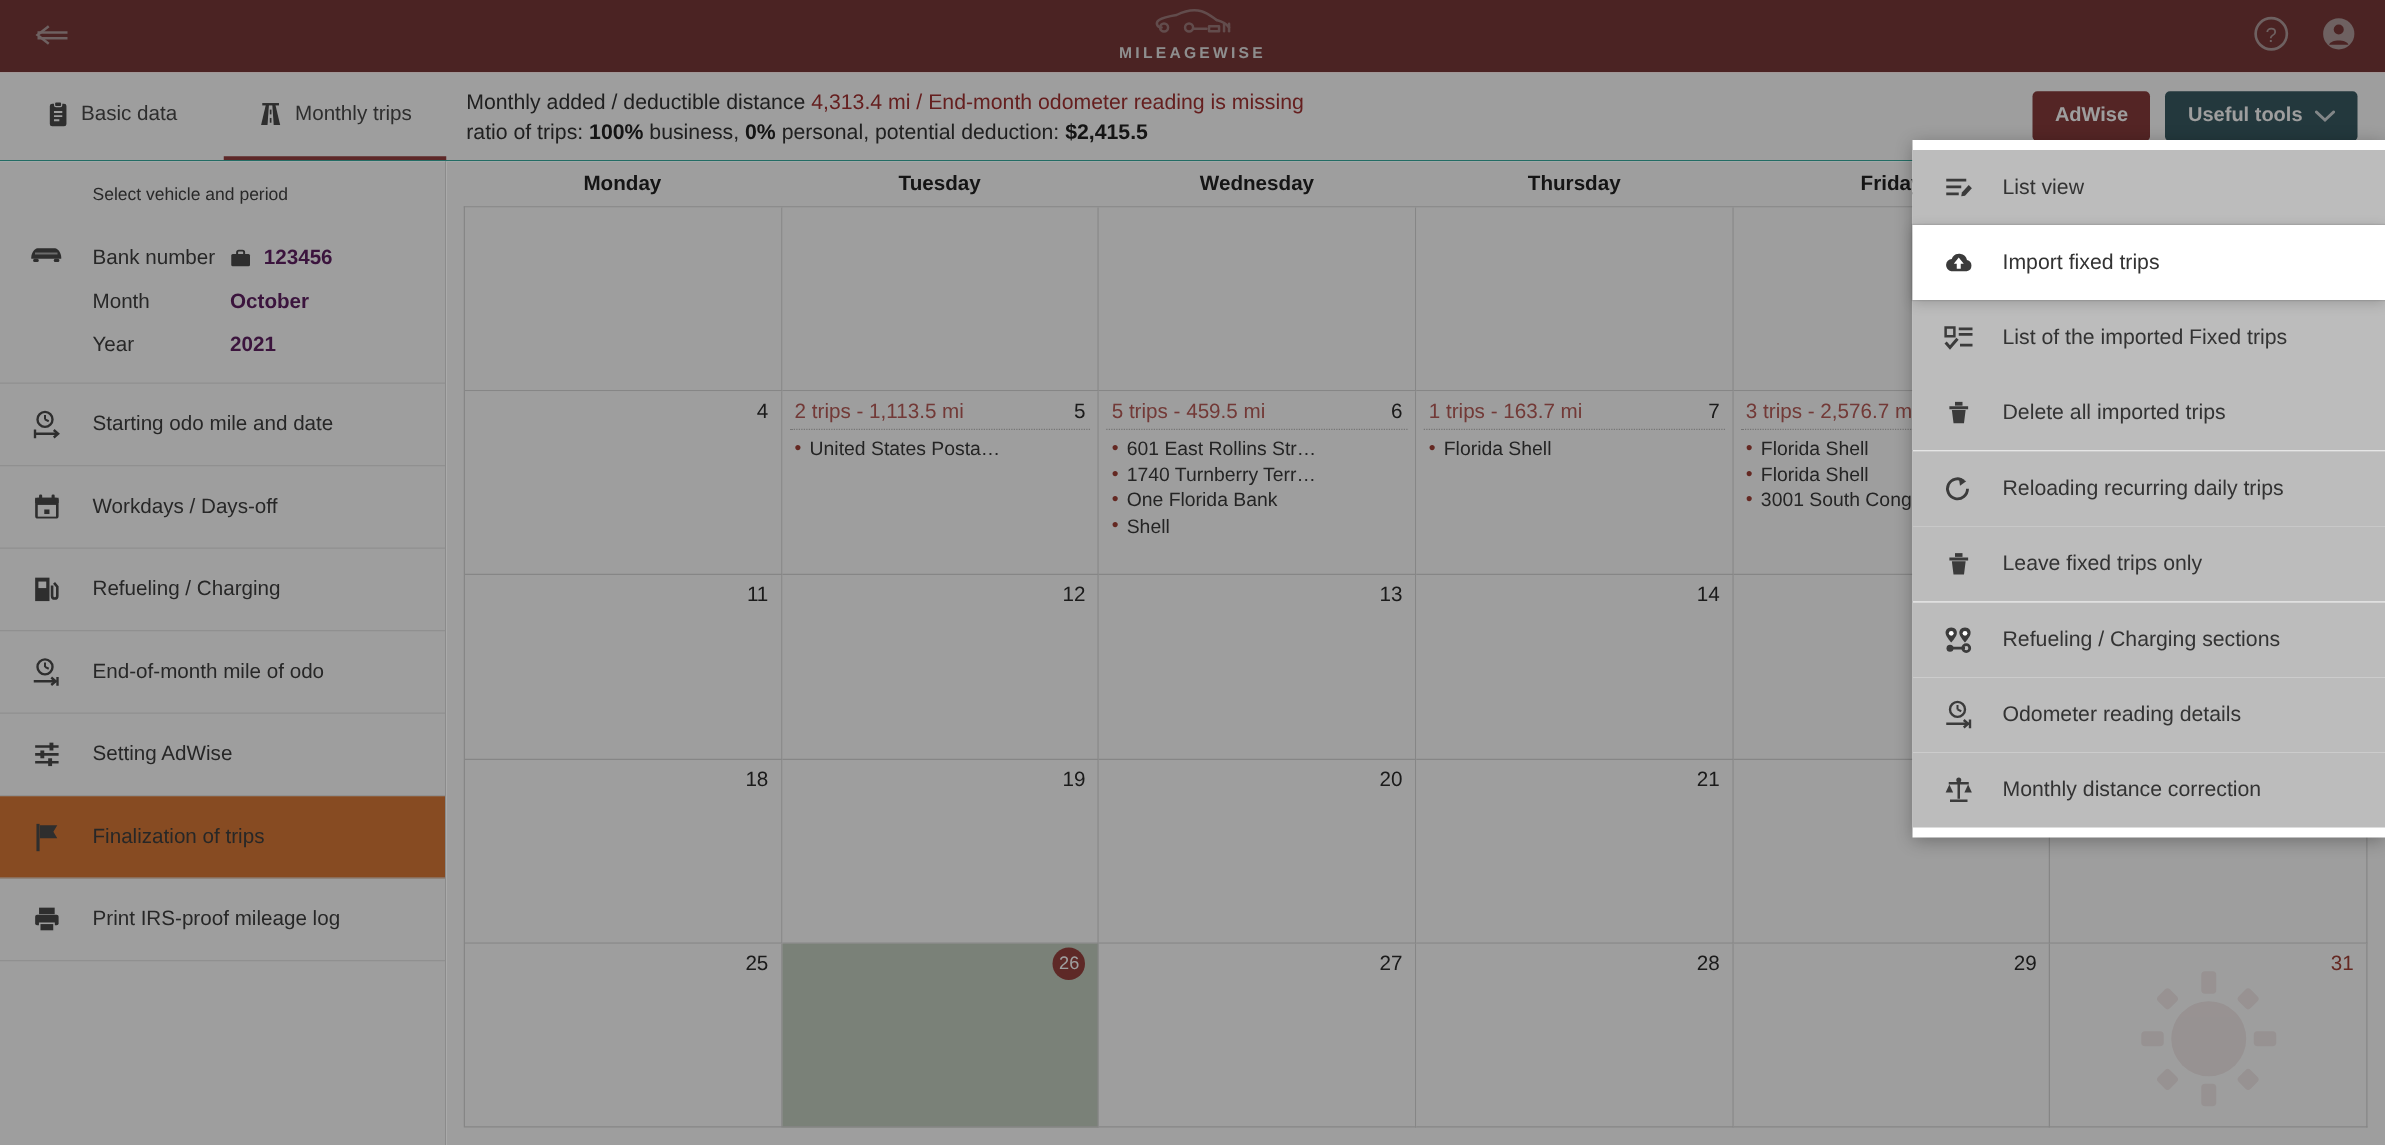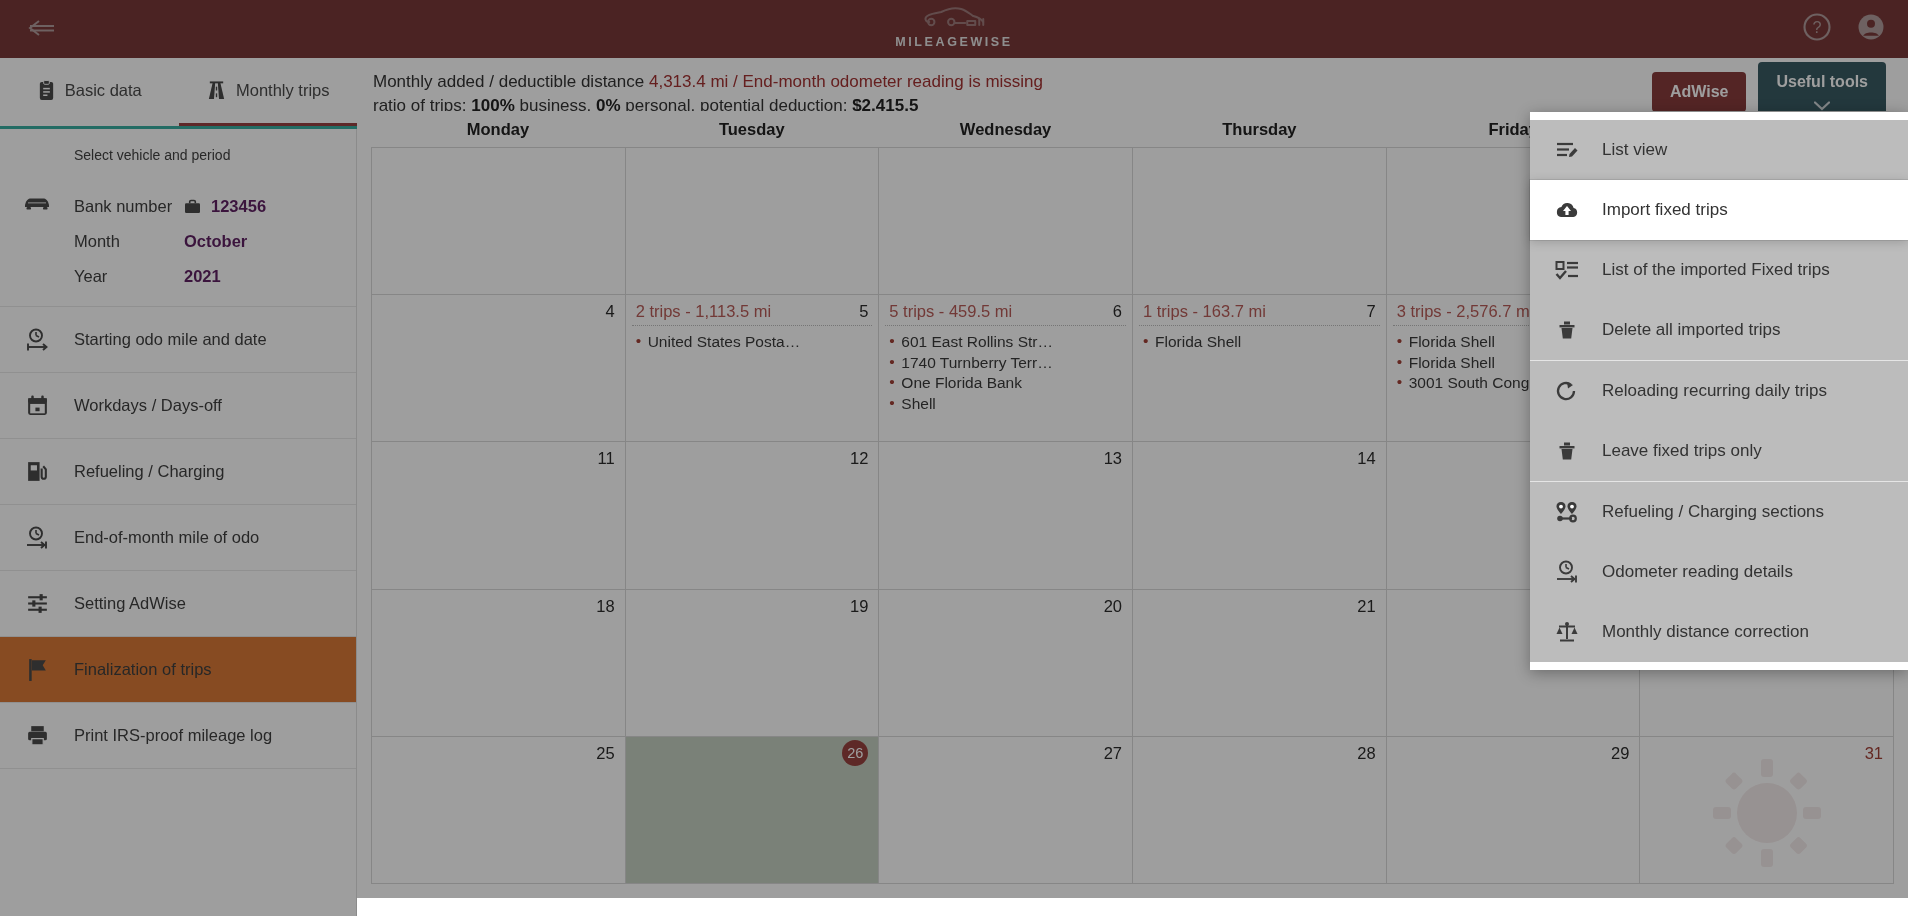--- a/index.html
+++ b/index.html
@@ -29,21 +29,21 @@
     font-weight: 600; margin-top: 1px;
   }
   .topbar-right {
     position: absolute; right: 22px; top: 0; height: 58px;
     display: flex; align-items: center; gap: 24px;
   }
 
   
   .subheader {
     position: absolute; top: 58px; left: 0; width: 1908px; height: 71px;
-    background: #ffffff; border-bottom: 3px solid #14b8a6;
+    background: #ffffff; border-bottom: 1px solid #14b8a6;
     display: flex; align-items: stretch;
   }
   .tabs { width: 357px; display: flex; align-items: stretch; }
   .tab {
     flex: 1; display: flex; align-items: center; justify-content: center;
     gap: 9px; font-size: 16.5px; color: #4a4a4a; cursor: pointer;
     border-bottom: 3px solid transparent;
   }
   .tab.active { border-bottom-color: #b03a3a; }
   .summary {
@@ -54,21 +54,21 @@
   .summary .bold { font-weight: 700; color: #222; }
   .hdr-buttons {
     display: flex; align-items: center; gap: 12px; padding: 0 22px 0 0;
   }
   .btn {
     border: none; border-radius: 4px; color: #fff; cursor: pointer;
     font-size: 16px; font-weight: 600; padding: 11px 18px;
     font-family: "Liberation Sans", sans-serif;
   }
   .btn-adwise { background: #9e3535; }
-  .btn-tools { background: #2f5c68; display:flex; align-items:center; gap:10px;flex-direction:column; }
+  .btn-tools { background: #2f5c68; display:flex; align-items:center; gap:10px; }
 
   
   .sidebar {
     position: absolute; top: 129px; left: 0; width: 357px; height: 787px;
     background: #fff; border-right: 1px solid #e0e0e0;
     padding: 0; overflow: hidden;
   }
   .side-title {
     font-size: 14px; color: #424242; padding: 18px 0 16px 74px;
   }
@@ -91,21 +91,21 @@
   .side-item {
     display: flex; align-items: center; height: 66px;
     border-bottom: 1px solid #e8e8e8; cursor: pointer; font-size: 16.5px;
     color: #3f3f3f;
   }
   .side-item.selected { background: #f97316; }
   .side-item .side-icon { padding-top: 0; align-items: center; }
 
   
   .calendar {
-    position: absolute; top: 111px; left: 357px; width: 1551px; height: 787px;
+    position: absolute; top: 129px; left: 357px; width: 1551px; height: 787px;
     background: #fff; display: flex; flex-direction: column;
     padding: 0 14px 14px 14px;
   }
   .cal-head { display: flex; height: 36px; align-items: center; }
   .cal-head div {
     flex: 1; text-align: center; font-size: 16.5px; font-weight: 600; color: #222;
   }
   .cal-grid {
     flex: 1; display: flex; flex-direction: column;
     border-left: 1px solid #d8d8d8; border-top: 1px solid #d8d8d8;

